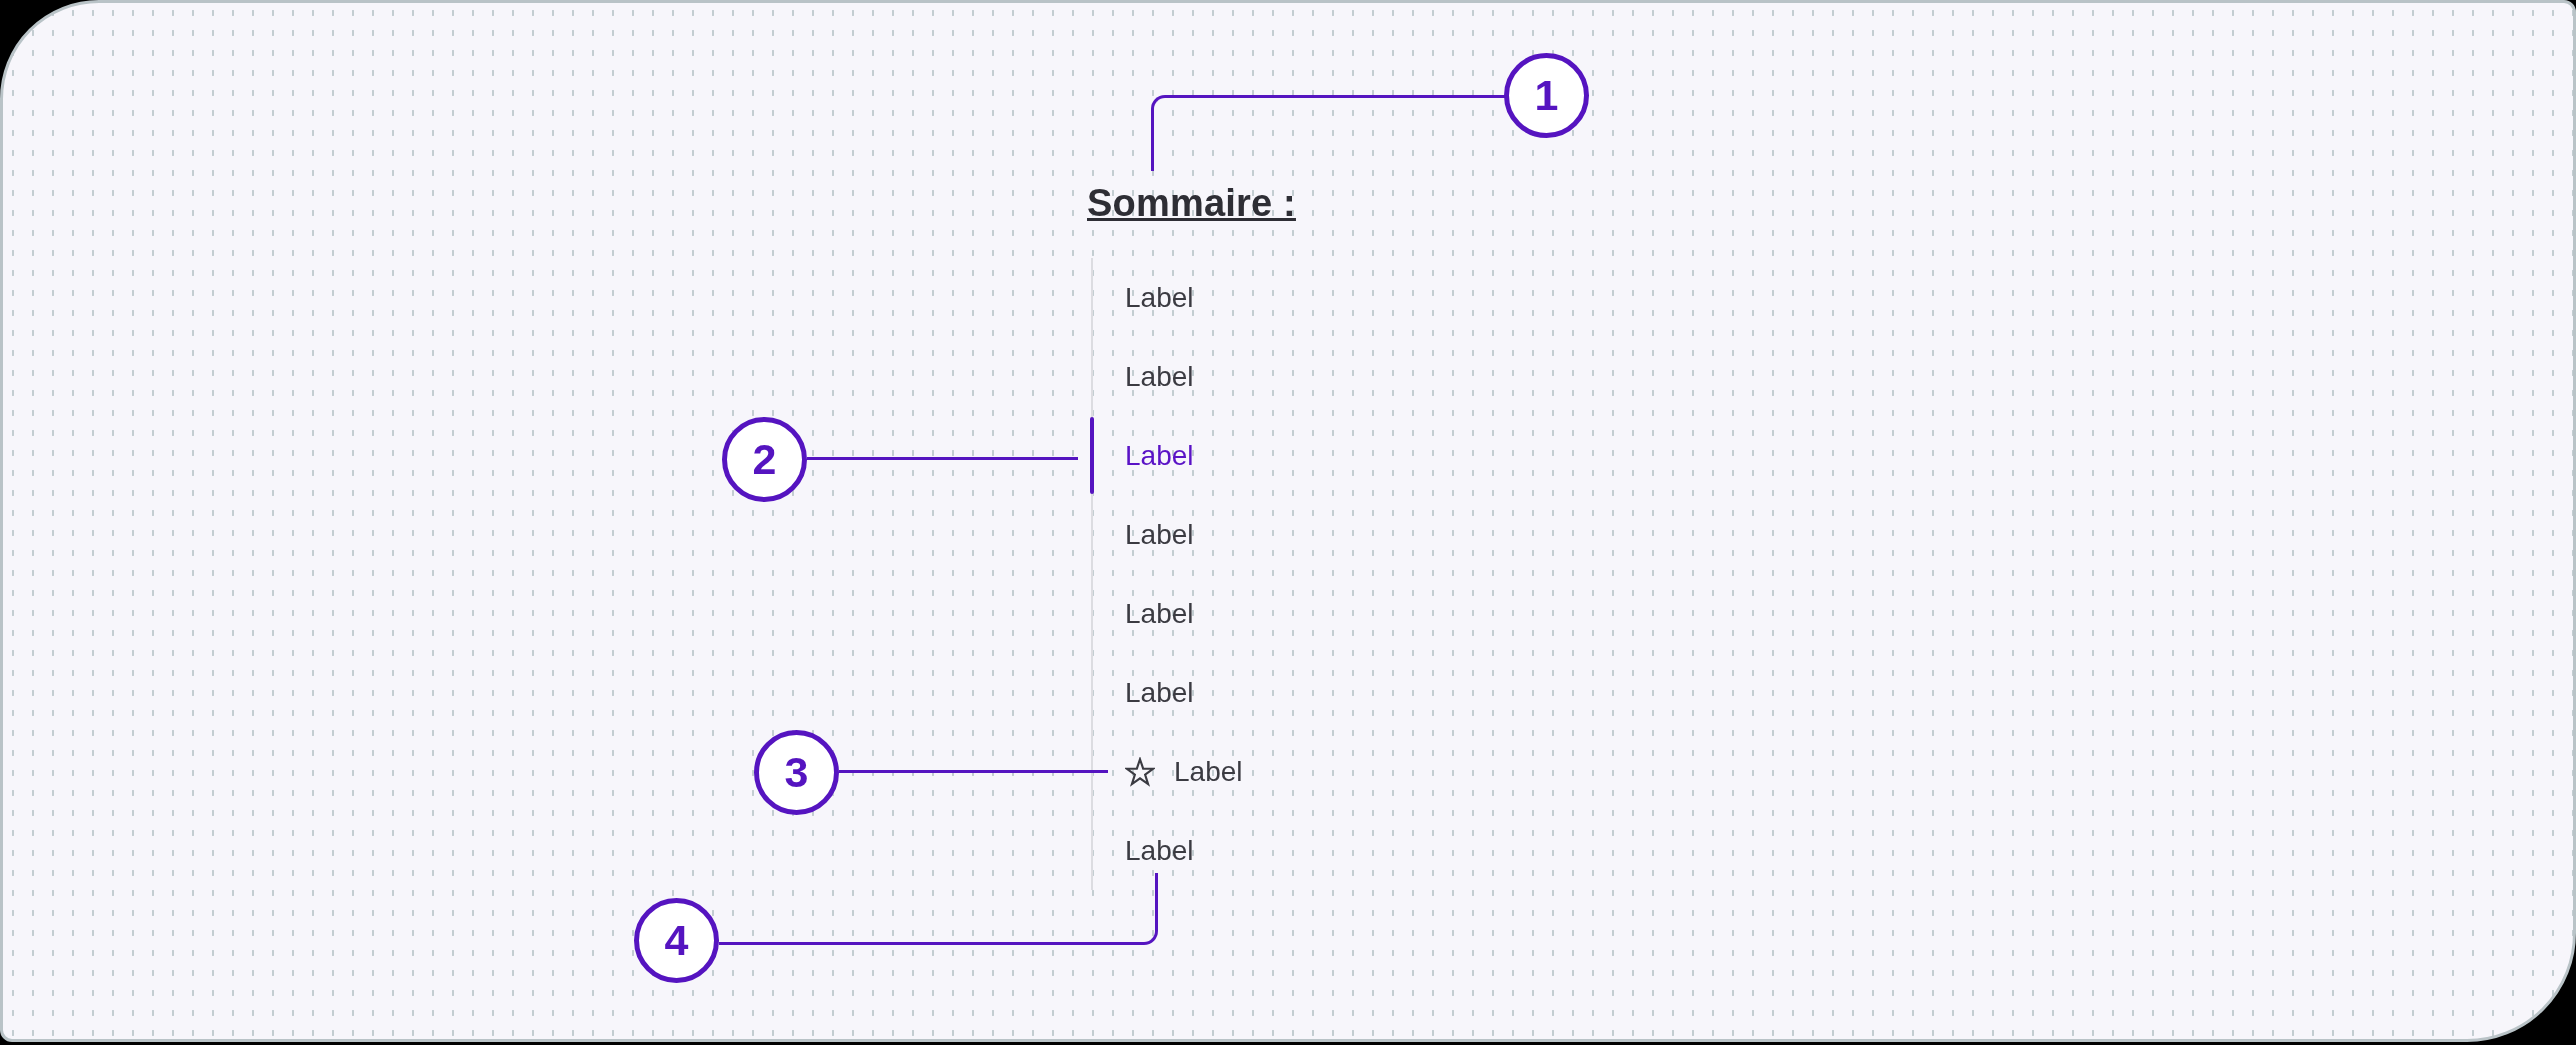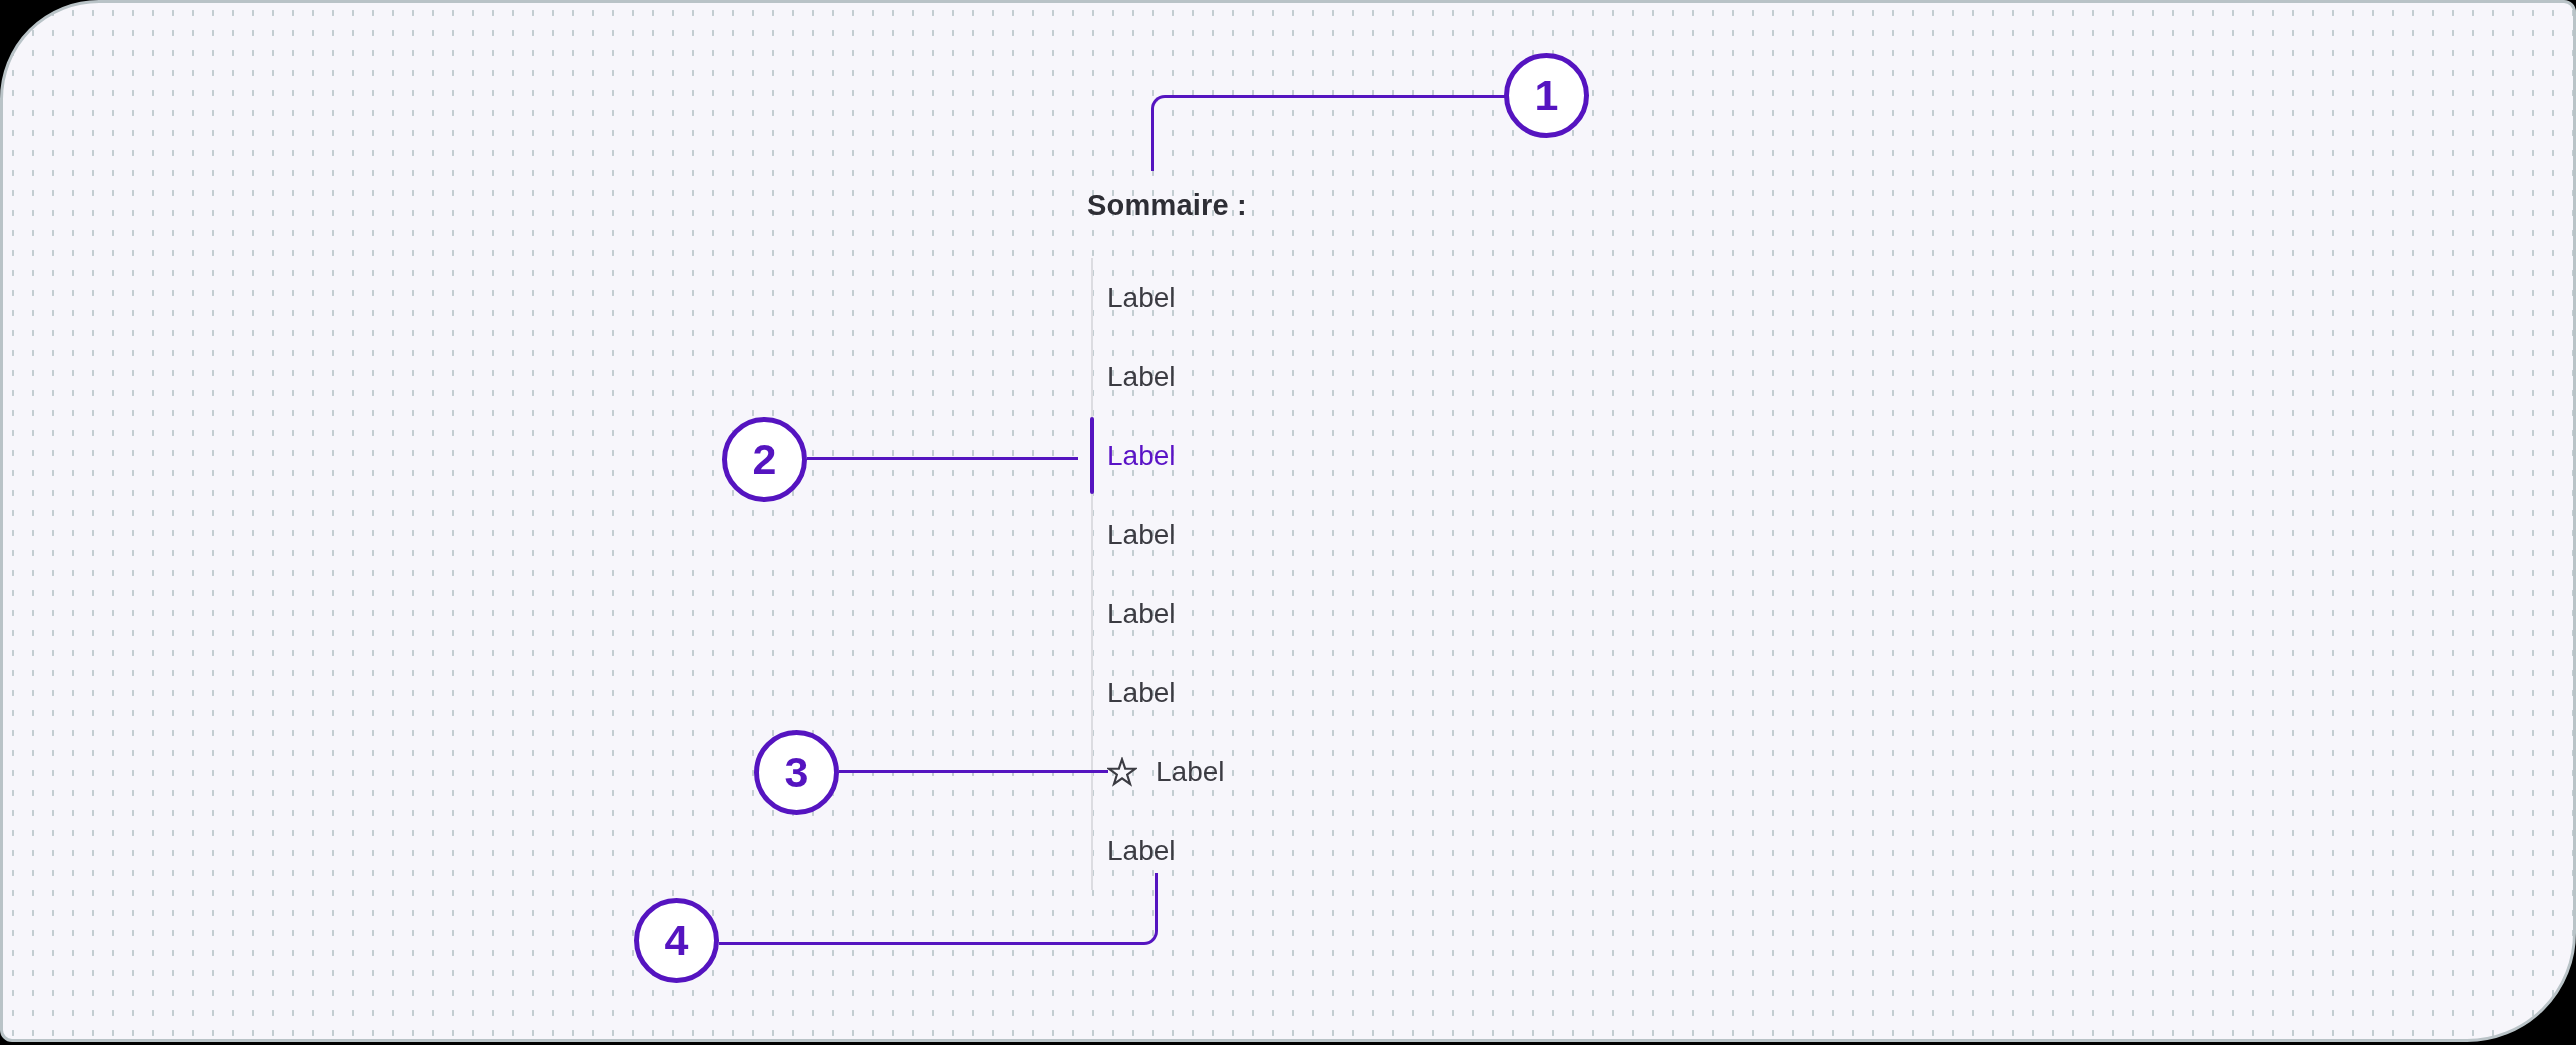--- a/index.html
+++ b/index.html
@@ -27,39 +27,40 @@
     border-radius: 99px 12px 109px 12px;
     background-color: #f7f6fb;
     background-image: radial-gradient(ellipse 1.3px 2.8px at 10px 10px, #c3cdd1 97%, rgba(195,205,209,0) 100%);
     background-size: 20px 20px;
   }
 
   
   .toc-heading {
     position: absolute;
     left: 1084px;
-    top: 186px;
-    font-size: 29px;
+    top: 179px;
+    font-size: 38px;
     font-weight: 700;
     color: #2e2e35;
     letter-spacing: 0.2px;
+    text-decoration: underline;
   }
   .toc-list {
     position: absolute;
     left: 1088px;
     top: 255px;
     width: 356px;
     border-left: 2px solid #dcdce1;
   }
   .toc-item {
     position: relative;
     height: 79px;
     display: flex;
     align-items: center;
-    padding-left: 14px;
+    padding-left: 32px;
     font-size: 28px;
     color: #3b3b42;
     cursor: pointer;
   }
   .toc-item.active {
     color: #5a13c6;
   }
   .toc-item.active .active-bar {
     position: absolute;
     left: -3px;

